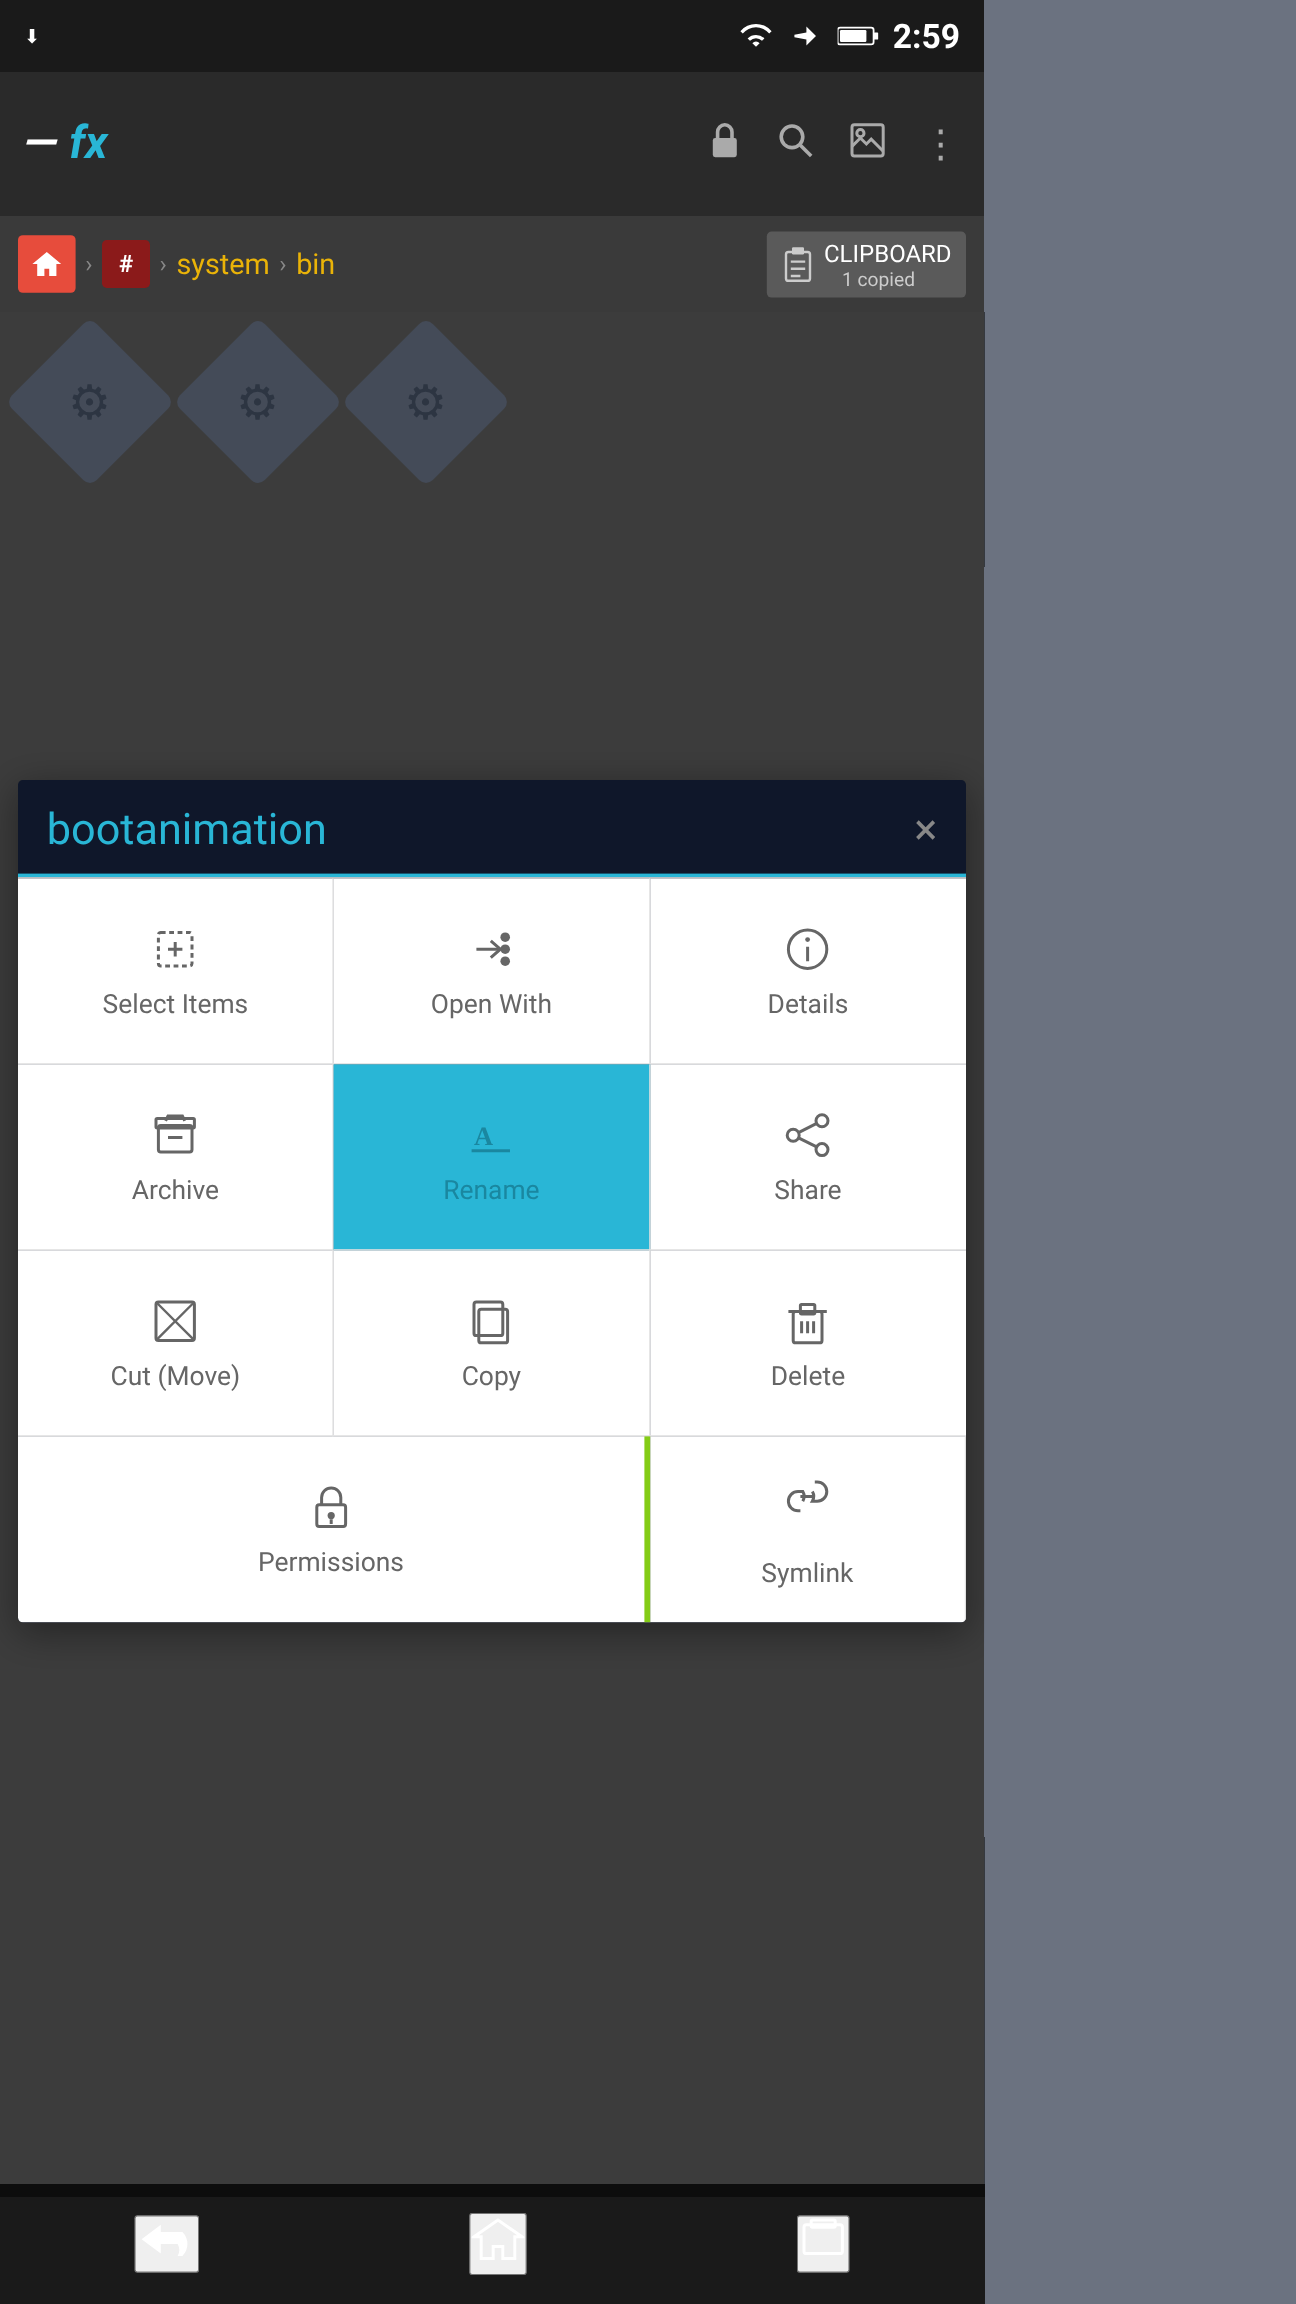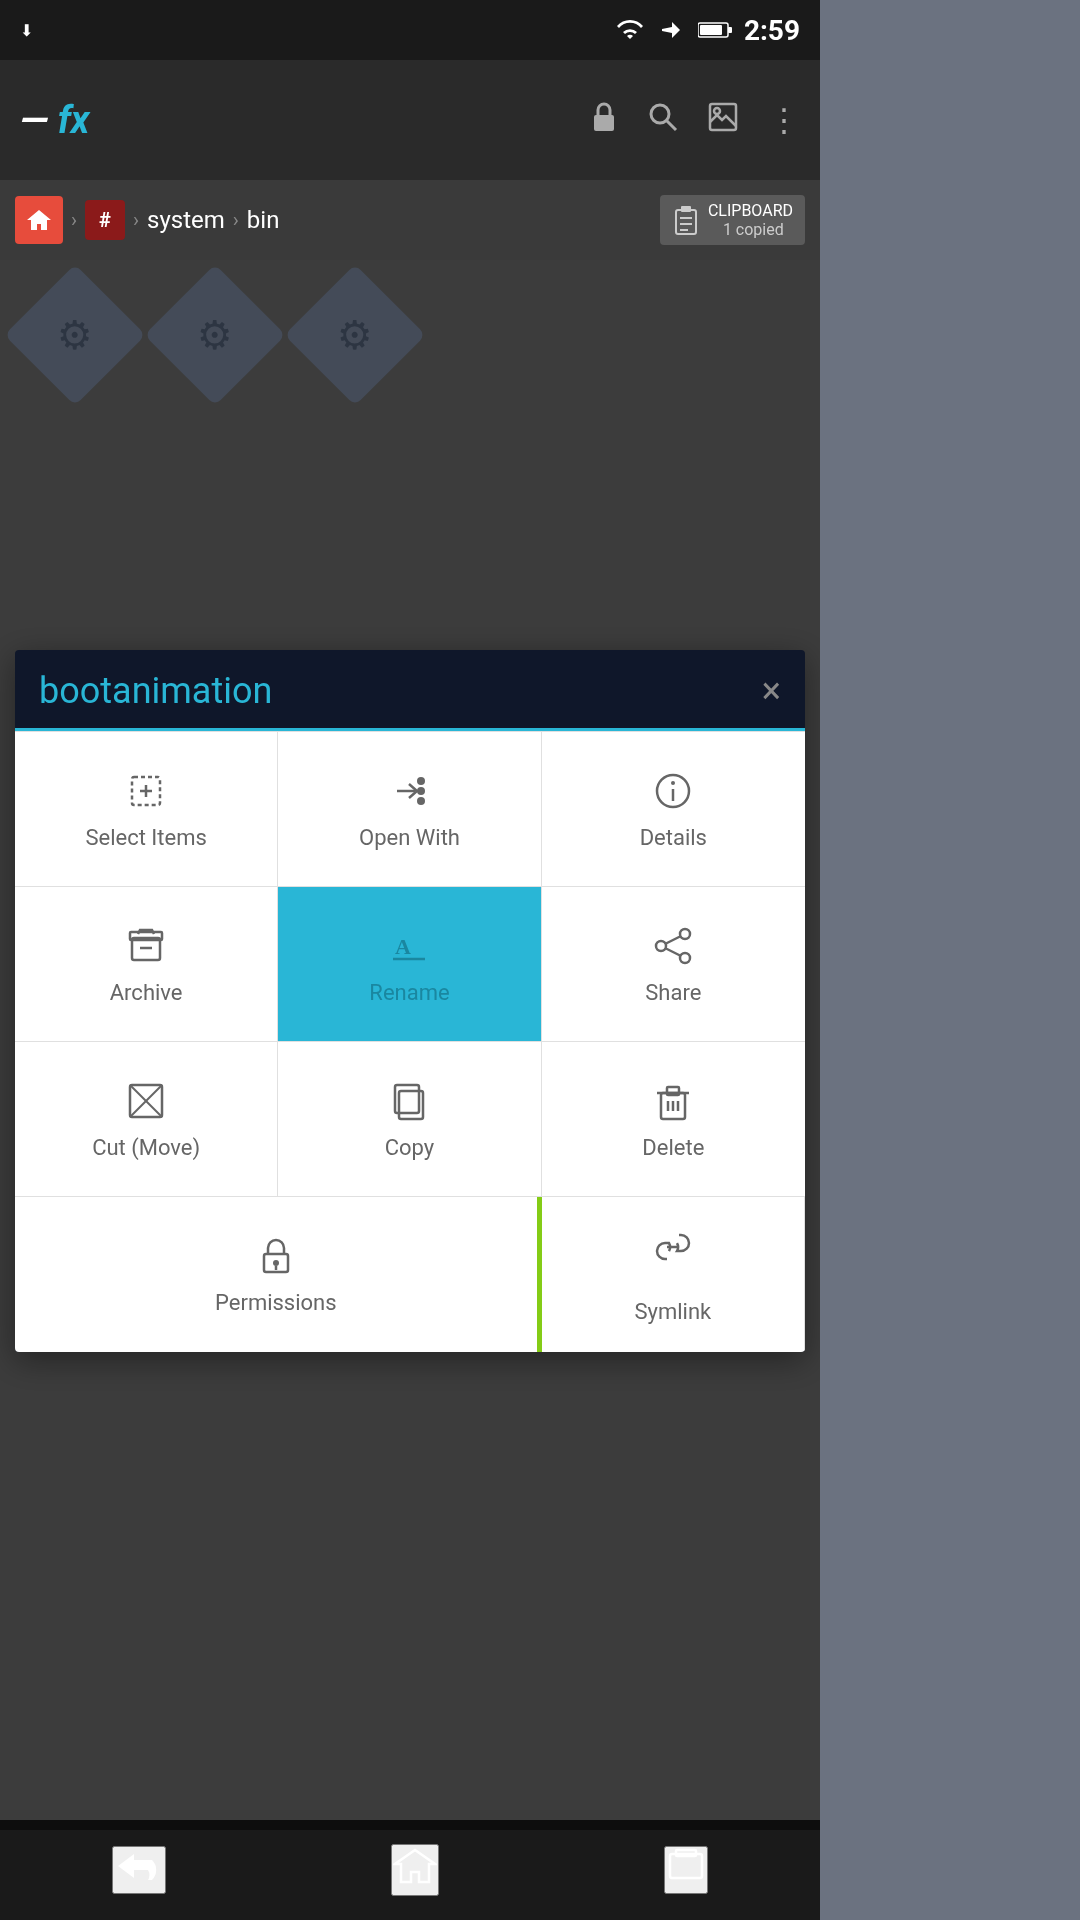--- a/index.html
+++ b/index.html
@@ -67,32 +67,32 @@
       background: #8b1a1a;
       border-radius: 4px;
       display: flex;
       align-items: center;
       justify-content: center;
       color: white;
       font-size: 20px;
       font-weight: bold;
     }
     .breadcrumb-sep { color: #888; font-size: 20px; }
-    .breadcrumb-text { color: #ffffff; font-size: 24px; text-align: right; }
+    .breadcrumb-text { color: #eab308; font-size: 24px; text-align: right; }
     .clipboard-badge {
       margin-left: auto;
       background: #5a5a5a;
       border-radius: 4px;
       padding: 6px 12px;
       display: flex;
       align-items: center;
       gap: 8px;
       color: white;
     }
-    .clipboard-badge-text { font-size: 16px; }
+    .clipboard-badge-text { font-size: 20px; }
     .clipboard-badge-count { font-size: 16px; color: #ccc; margin-left: 15px; }
 
     
     .bg-content {
       width: 100%;
       background: #787878;
       position: relative;
     }
     .file-row {
       display: flex;

